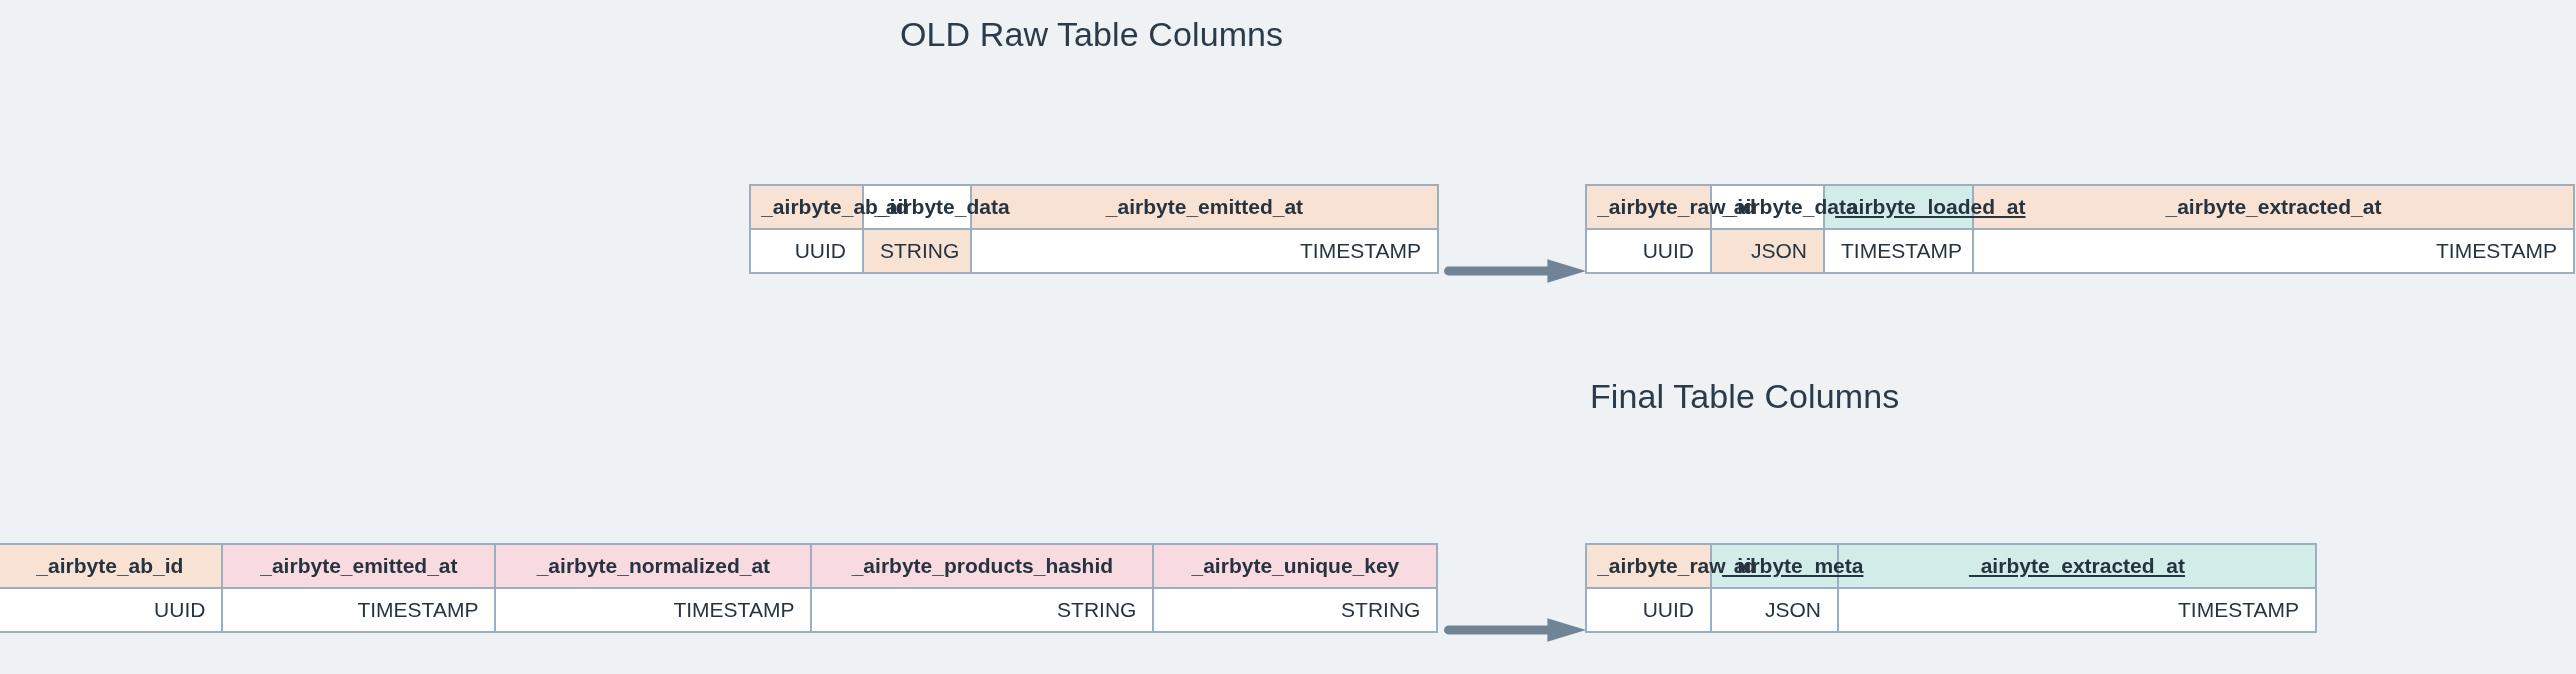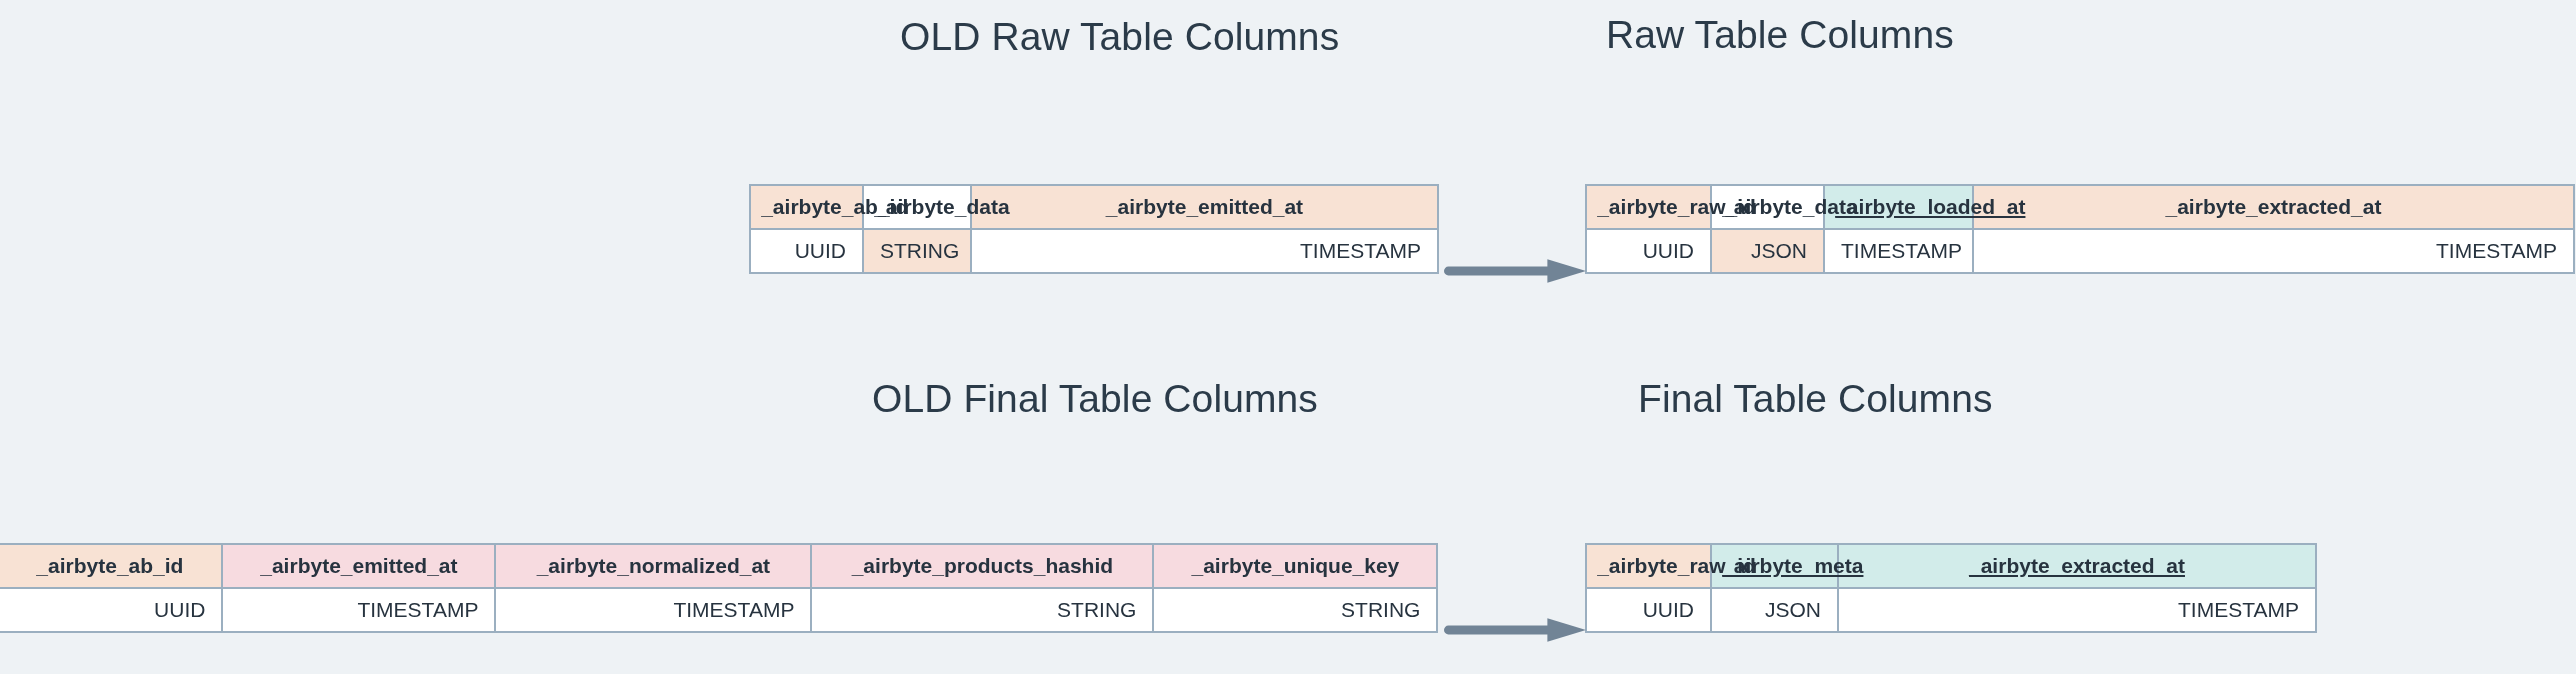--- a/index.html
+++ b/index.html
@@ -17,30 +17,30 @@
 
   .canvas {
     position: relative;
     width: 2576px;
     height: 675px;
   }
 
   
   .title {
     position: absolute;
-    font-size: 39px;
+    font-size: 34px;
     font-weight: 400;
     color: #2b3b49;
     white-space: nowrap;
     letter-spacing: 0.1px;
   }
   #title-old-raw      { left: 900px; top: 14.5px; }
   #title-new-raw      { left: 1606px; top: 13px; }
   #title-old-final    { left: 872px; top: 377px; }
-  #title-new-final    { left: 1590px; top: 377px; margin-left: 48px; }
+  #title-new-final    { left: 1590px; top: 377px; }
 
   
   .tbl {
     position: absolute;
     border-collapse: collapse;
     table-layout: fixed;
     background: #ffffff;
     border: 2.2px solid #9bafc0;
   }
   .tbl td {
@@ -90,23 +90,21 @@
   #arrow-final { left: 1444px; top: 608px; width: 142px; }
   .arrow svg { display: block; width: 100%; height: 100%; }
 </style>
 </head>
 <body>
 
 <div class="canvas">
 
   <div class="title" id="title-old-raw">OLD Raw Table Columns</div>
 
-  <div class="title" id="title-new-raw">Raw Table Columns</div>
-
-  <div class="title" id="title-old-final">OLD Final Table Columns</div>
+
 
   <div class="title" id="title-new-final">Final Table Columns</div>
 
   <table class="tbl" id="tbl-old-raw">
     <colgroup>
       <col style="width:113px">
         <col style="width:108px">
         <col style="width:467px">
     </colgroup>
     <tbody>

